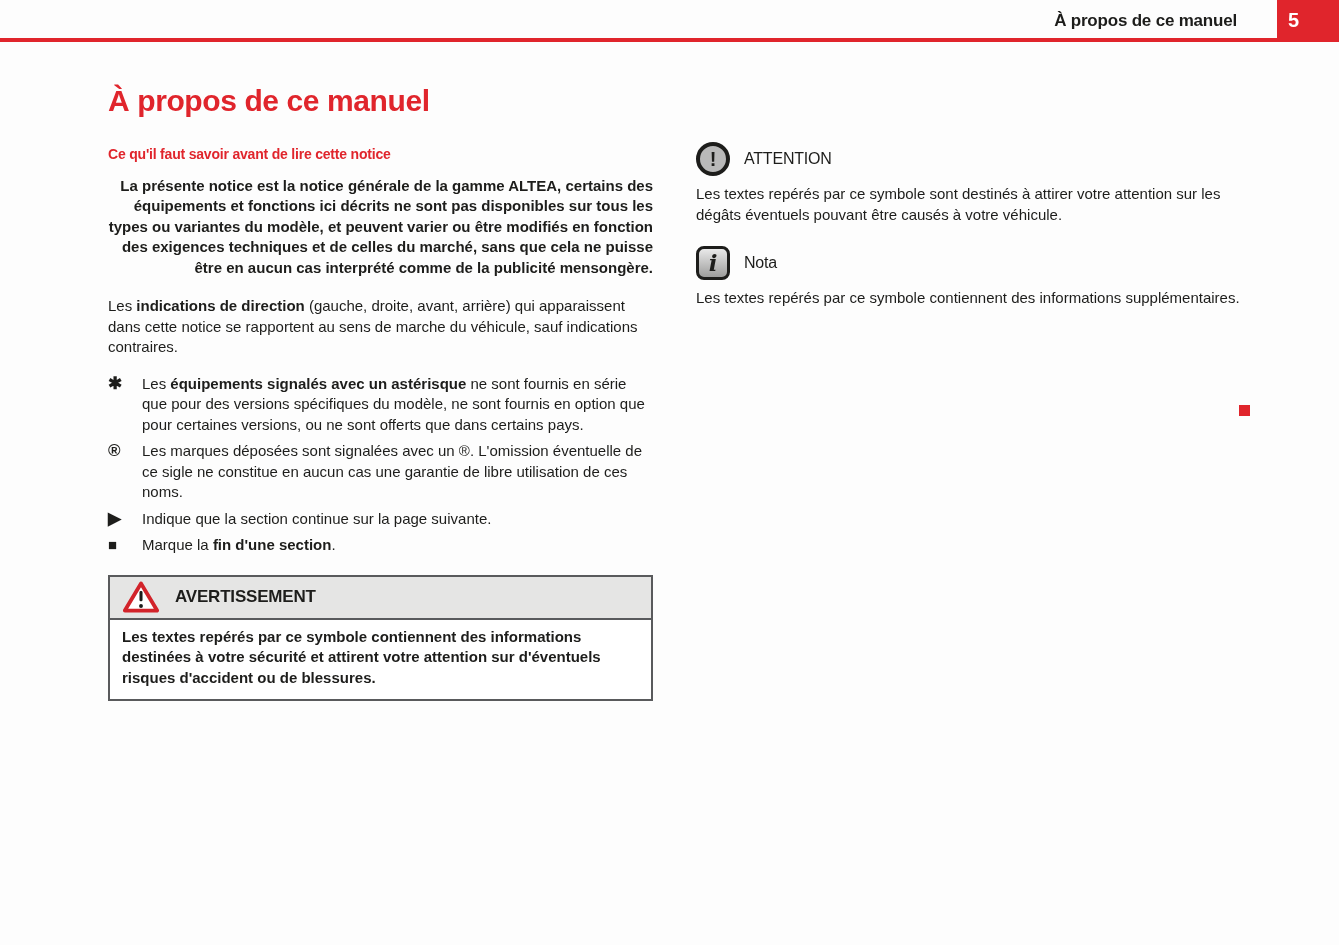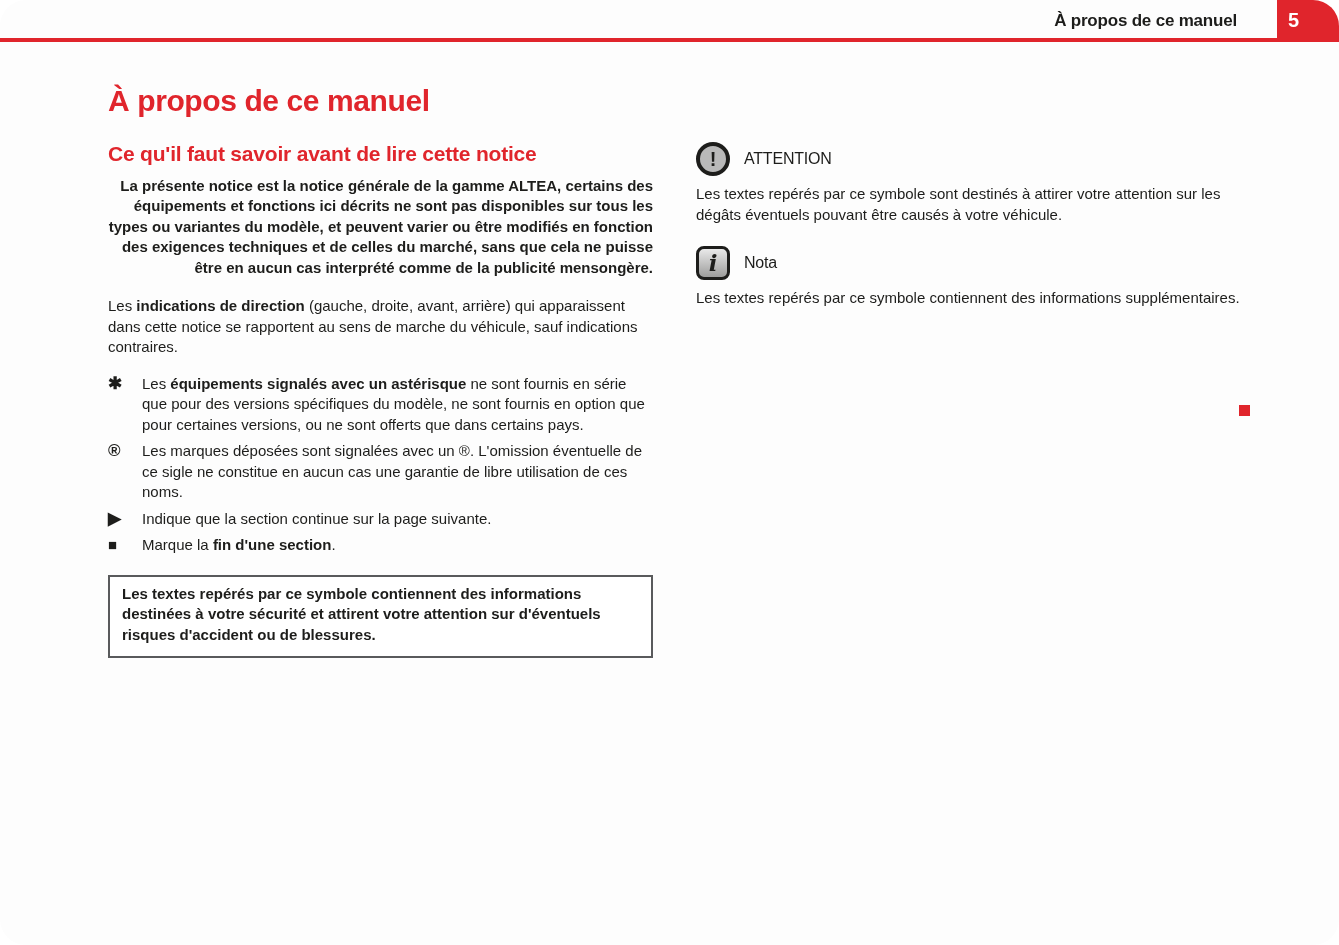--- a/index.html
+++ b/index.html
@@ -8,21 +8,20 @@
     --grey-fill:#b9b9b9;
   }
   html,body{margin:0;padding:0;background:#ffffff;}
   .page{
     position:relative;
     width:1339px;height:945px;
     background:#fdfdfd;
     font-family:"Liberation Sans",sans-serif;
     color:var(--ink);
     overflow:hidden;
-    border-radius:26px;
   }
   
   .running-head{
     position:absolute;top:11px;right:102px;
     font-size:17px;font-weight:bold;letter-spacing:-0.2px;
   }
   .page-number-box{
     position:absolute;top:0;right:0;
     width:62px;height:41px;box-sizing:border-box;
     background:var(--red);color:#fff;
@@ -36,21 +35,21 @@
   
   .col-left{position:absolute;left:108px;top:84px;width:545px;}
   .col-right{position:absolute;left:696px;top:142px;width:545px;}
   h1.doc-title{
     margin:0 0 27px 0;
     font-size:30px;line-height:1.1;letter-spacing:-0.4px;
     color:var(--red);font-weight:bold;
   }
   h2.doc-subtitle{
     margin:0 0 11px 0;
-    font-size:21px;color:var(--red);font-weight:bold;letter-spacing:-0.2px;
+    font-size:14px;color:var(--red);font-weight:bold;letter-spacing:-0.2px;
   }
   .body-text{font-size:15px;line-height:20.5px;}
   p.para{margin:0 0 16px 0;}
   p.para-bold{font-weight:bold;margin-bottom:18px;text-align:right;}
   .b{font-weight:bold;}
   
   .symbol-list{margin:2px 0 0 0;padding:0;list-style:none;}
   .symbol-list li{display:flex;margin:0 0 6px 0;}
   .symbol-cell{
     width:34px;flex:0 0 34px;
@@ -132,20 +131,28 @@
         <span class="symbol-cell">▶</span>
         <span class="li-text"><span>Indique que la section continue sur la page suivante.</span></span>
       </li>
       <li>
         <span class="symbol-cell sym-square">■</span>
         <span class="li-text"><span>Marque la </span><span class="b">fin d'une section</span><span>.</span></span>
       </li>
     </ul>
 
     <div class="warning-box">
+      <div class="warning-head">
+        <svg class="warn-tri-svg" viewBox="0 0 44 40">
+          <path d="M22 4 L41 36 L3 36 Z" fill="#ffffff" stroke="#d2232a" stroke-width="4.5" stroke-linejoin="round"></path>
+          <rect x="20.2" y="13" width="3.6" height="12" rx="1.6" fill="#1d1d1b"></rect>
+          <circle cx="22" cy="30.5" r="2.3" fill="#1d1d1b"></circle>
+        </svg>
+        <span class="warning-title">AVERTISSEMENT</span>
+      </div>
       <div class="warning-body">Les textes repérés par ce symbole contiennent des informations destinées à votre sécurité et attirent votre attention sur d'éventuels risques d'accident ou de blessures.</div>
     </div>
   </div>
 
   <div class="col-right">
 
     <div class="note">
       <div class="note-head">
         <span class="icon-circle">
           <span>!</span>

